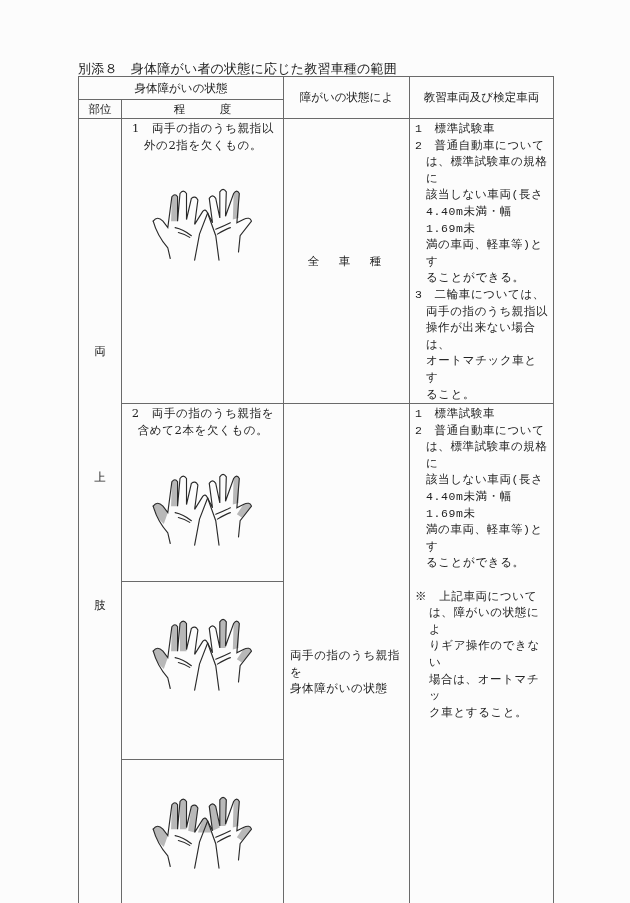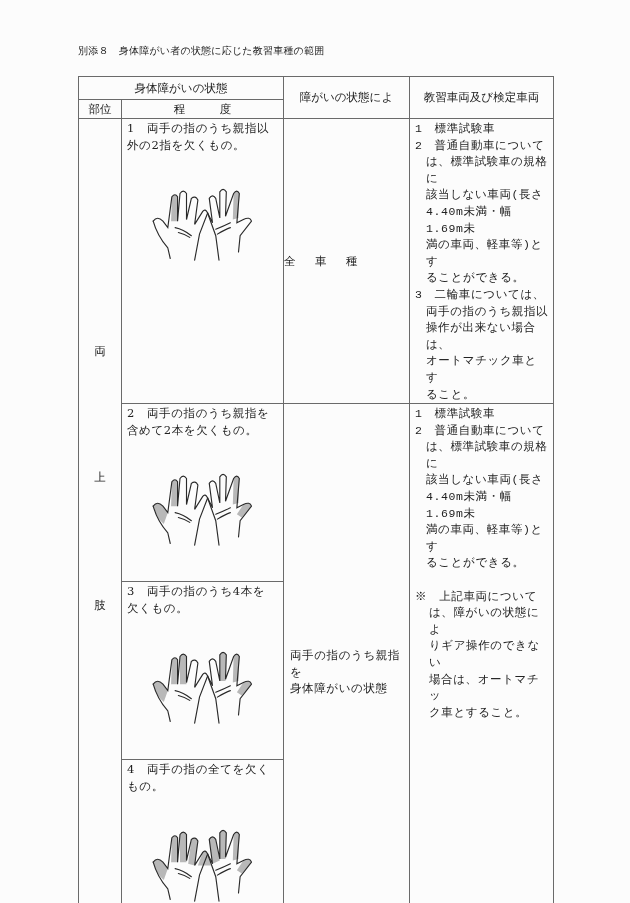--- a/index.html
+++ b/index.html
@@ -1,28 +1,28 @@
 <!DOCTYPE html>
 <html><head>
 <meta charset="utf-8">
 <style>
   html, body { margin:0; padding:0; }
   body { width:630px; height:903px; background:#fcfcfc; position:relative; overflow:hidden;
          font-family:"DejaVu Serif","Liberation Serif",serif; color:#222; }
-  .caption { position:absolute; left:78px; top:44px; font-size:10px; letter-spacing:0.2px; white-space:pre; }
+  .caption { position:absolute; left:78px; top:60px; font-size:13px; letter-spacing:0.2px; white-space:pre; }
   table.t { position:absolute; left:78px; top:76px; border-collapse:collapse; table-layout:fixed; width:475px; }
   table.t td { border:1.2px solid #6a6a6a; padding:0; font-size:11.5px; line-height:16.6px; vertical-align:top; }
   .hc { text-align:center; vertical-align:middle !important; }
-  .deg-text { padding:1px 4px 0 5px !important; letter-spacing:0.6px; }
+  .deg-text { padding:1px 4px 0 5px !important; letter-spacing:0.6px;text-align:center; }
   .right-text { padding:2px 4px 0 5px !important; letter-spacing:0.6px;font-family:Liberation Mono, monospace; }
   .indent { padding-left:11px; text-indent:-11px; }
   .part { text-align:center; vertical-align:top; position:relative; }
   .part span { position:absolute; left:0; width:100%; text-align:center; }
   .hand { display:block; margin:14px 0 0 14px; }
-  .mid { vertical-align:middle !important; letter-spacing:4px; }
+  .mid { text-align:center; vertical-align:middle !important; letter-spacing:4px; }
   .mid2 { vertical-align:middle !important; padding:0 4px 0 6px !important; letter-spacing:0.6px; }
 </style>
 </head>
 <body>
 
 <div class="caption">別添８　身体障がい者の状態に応じた教習車種の範囲</div>
 
 <table class="t">
   <colgroup>
     <col style="width:43px">
@@ -127,24 +127,20 @@
       <div>※　上記車両について</div>
       <div style="padding-left:14px">は、障がいの状態によ</div>
       <div style="padding-left:14px">りギア操作のできない</div>
       <div style="padding-left:14px">場合は、オートマチッ</div>
       <div style="padding-left:14px">ク車とすること。</div>
     </td>
   </tr>
 
   <tr style="height:178px">
     <td class="deg-text">
-      <div class="indent">
-        <div>3　両手の指のうち4本を</div>
-        <div>欠くもの。</div>
-      </div>
       <svg class="hand" width="130" height="105" viewBox="0 0 160 120">
         <g fill="#b8b8b8" stroke="none">
           <path d="M37,62 L38,32 Q42,27 45,32 L45,62 Z"></path>
           <path d="M48,62 L48,28 Q52,22 56,28 L56,62 Z"></path>
           <path d="M15,62 Q20,55 27,62 L33,70 L28,84 Q20,78 15,62 Z"></path>
           <path d="M97,58 L97,26 Q101,20 105,26 L104,58 Z"></path>
           <path d="M113,60 L114,28 Q118,22 121,28 L120,58 Z"></path>
           <path d="M126,60 Q134,56 136,62 L124,76 L118,72 Z"></path>
         </g>
         <g fill="none" stroke="#2a2a2a" stroke-width="1.4" stroke-linecap="round">
@@ -156,24 +152,20 @@
           <path d="M82,52 L92,80 L96,110"></path>
           <path d="M92,72 Q102,68 110,64"></path>
               <path d="M94,78 Q104,72 110,70"></path>
         </g>
       </svg>
     </td>
   </tr>
 
   <tr style="height:181px">
     <td class="deg-text">
-      <div class="indent">
-        <div>4　両手の指の全てを欠く</div>
-        <div>もの。</div>
-      </div>
       <svg class="hand" width="130" height="105" viewBox="0 0 160 120">
         <g fill="#b8b8b8" stroke="none">
           <path d="M37,62 L38,32 Q42,27 45,32 L45,62 Z"></path>
           <path d="M48,62 L48,28 Q52,22 56,28 L56,62 Z"></path>
           <path d="M58,64 L62,34 Q67,30 70,36 L66,66 Z"></path>
           <path d="M70,66 L76,50 Q79,46 82,52 L86,66 Z"></path>
           <path d="M15,62 Q20,55 27,62 L33,70 L28,84 Q20,78 15,62 Z"></path>
           <path d="M88,64 L84,34 Q88,28 92,34 L97,60 Z"></path>
           <path d="M97,58 L97,26 Q101,20 105,26 L104,58 Z"></path>
           <path d="M113,60 L114,28 Q118,22 121,28 L120,58 Z"></path>

